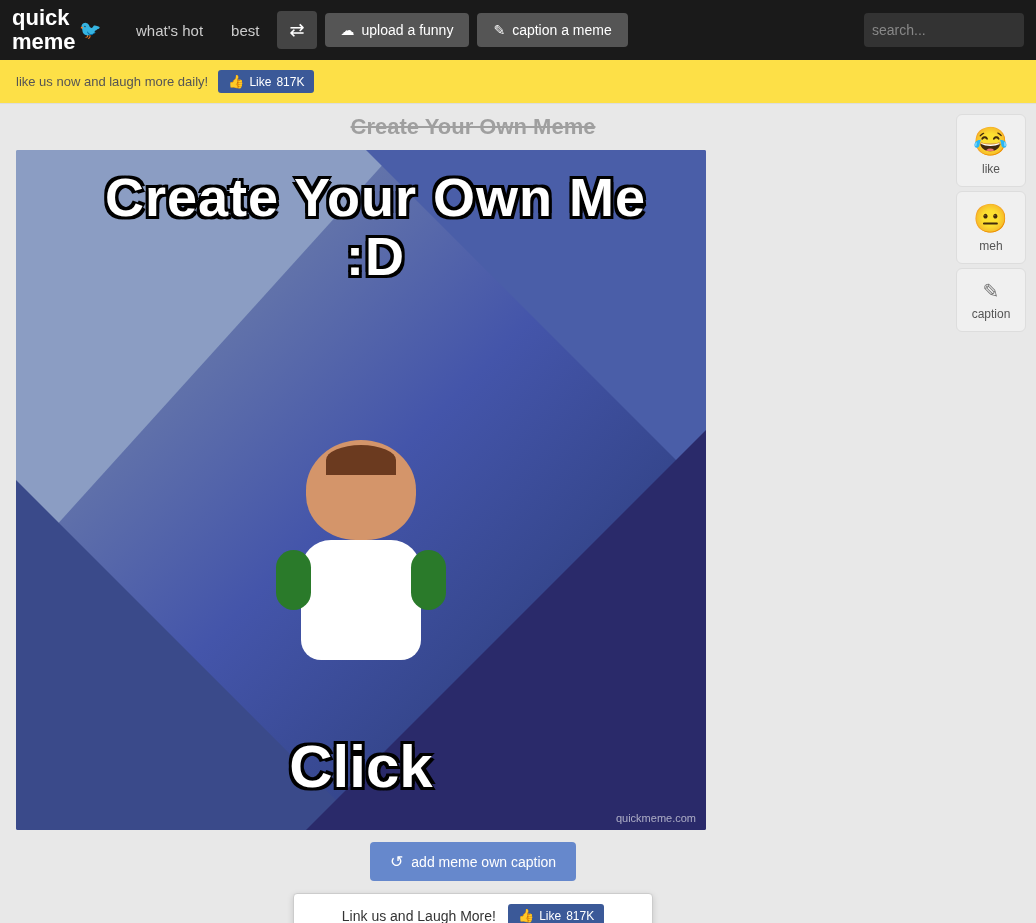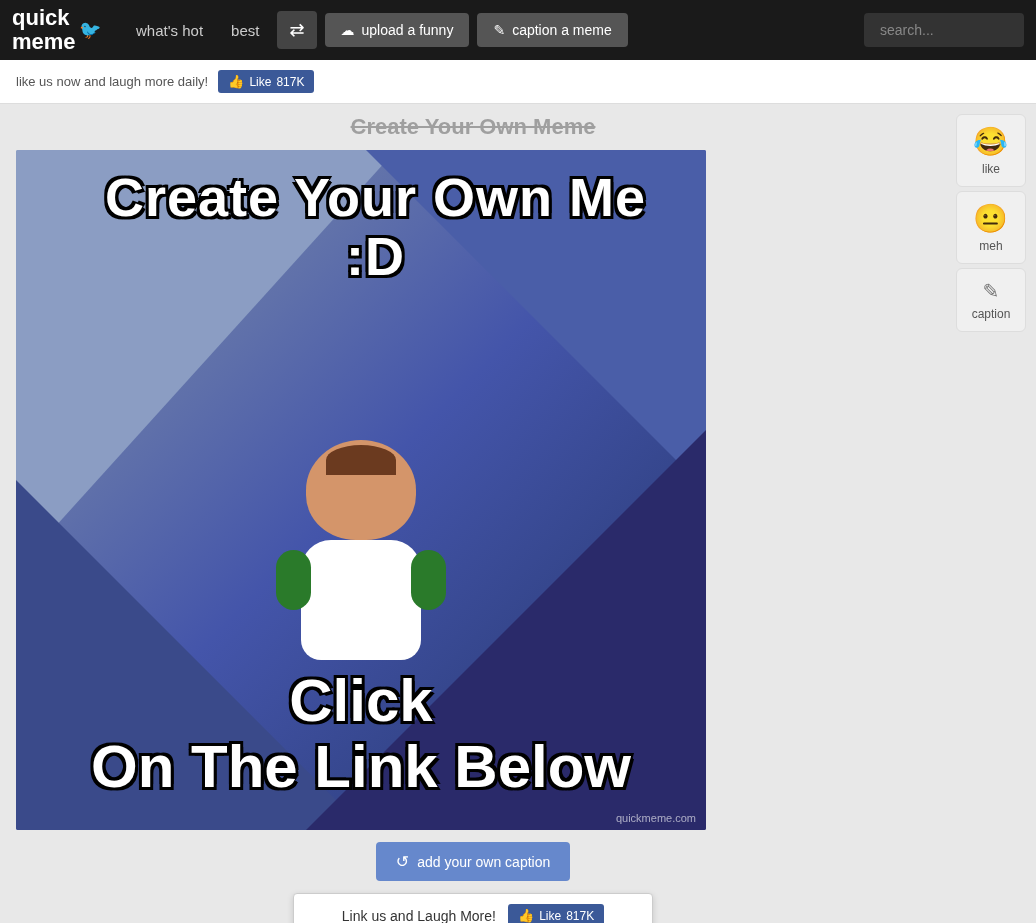--- a/index.html
+++ b/index.html
@@ -59,30 +59,30 @@
       font-size: 14px;
       display: flex;
       align-items: center;
       gap: 7px;
     }
     .search-input {
       background: #333;
       border: none;
       border-radius: 4px;
       color: #aaa;
-      padding: 9px 16px;
+      padding: 9px 8px;
       font-size: 14px;
       width: 160px;
       margin-left: auto;
     }
     .search-input::placeholder { color: #888; }
 
     
     .fb-bar {
-      background: #ffffff;
+      background: #fde047;
       border-bottom: 1px solid #ddd;
       padding: 10px 16px;
       display: flex;
       align-items: center;
       gap: 10px;
       font-size: 13px;
       color: #555;
     }
     .fb-like-btn {
       background: #3b5998;
@@ -367,30 +367,29 @@
           <div class="baby-hair"></div>
         </div>
         <div class="baby-body">
           <div class="baby-sleeve-left"></div>
           <div class="baby-sleeve-right"></div>
         </div>
       </div>
 
       <div class="meme-bottom-text">
         <span>Click</span><br>
-        <span>On The Link Below</span>
       </div>
 
       <div class="meme-watermark">quickmeme.com</div>
     </div>
 
     <div class="action-row">
       <button class="caption-btn">
         <span class="arrow-icon">↺</span>
-        <span>add your own caption</span>
+        <span>add meme own caption</span>
       </button>
     </div>
 
     <div class="fb-popup">
       <span>Link us and Laugh More!</span>
       <button class="fb-like-btn">
         <span class="thumb-icon">👍</span>
         <span>Like</span>
         <span>817K</span>
       </button>

